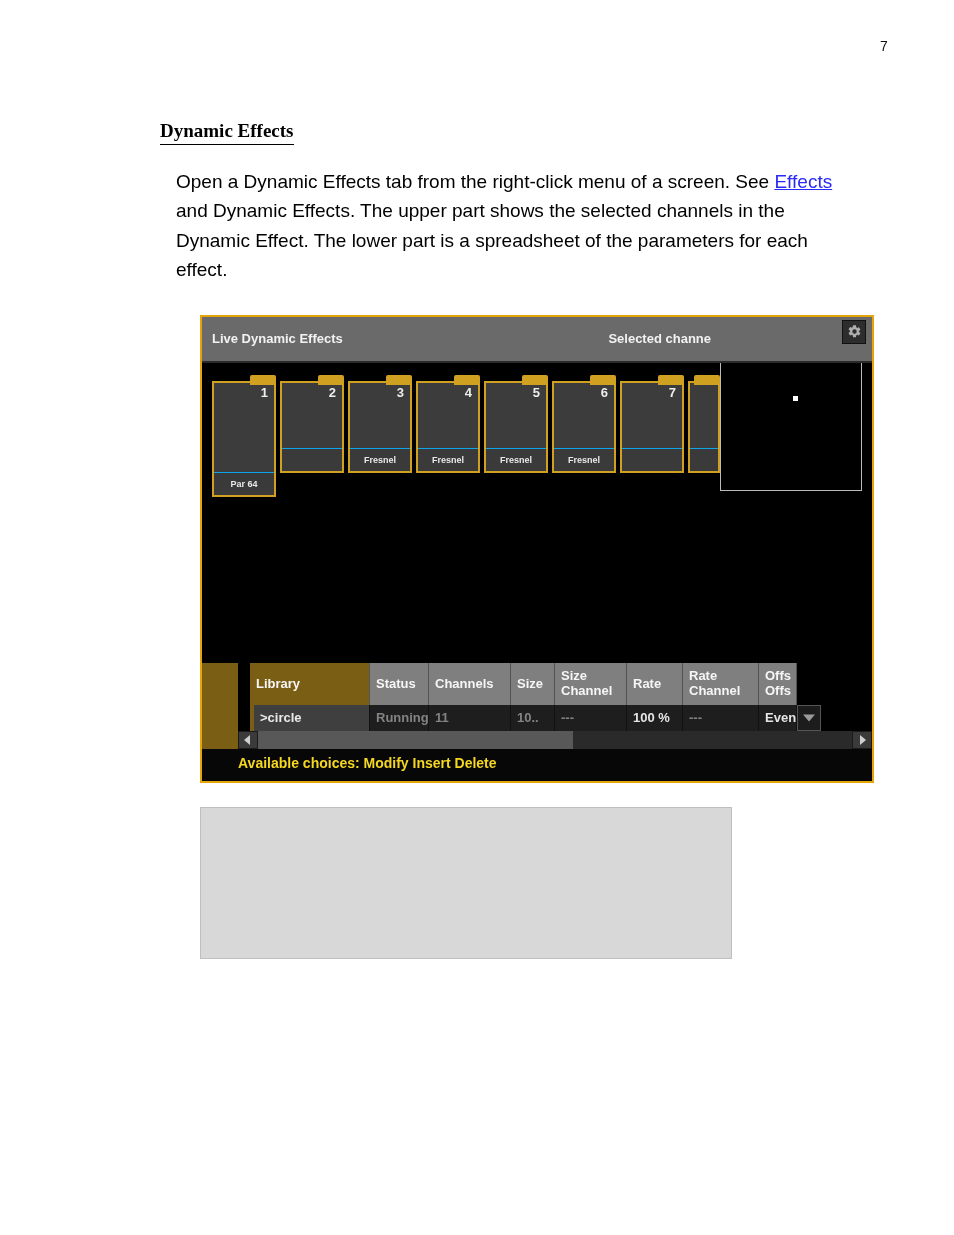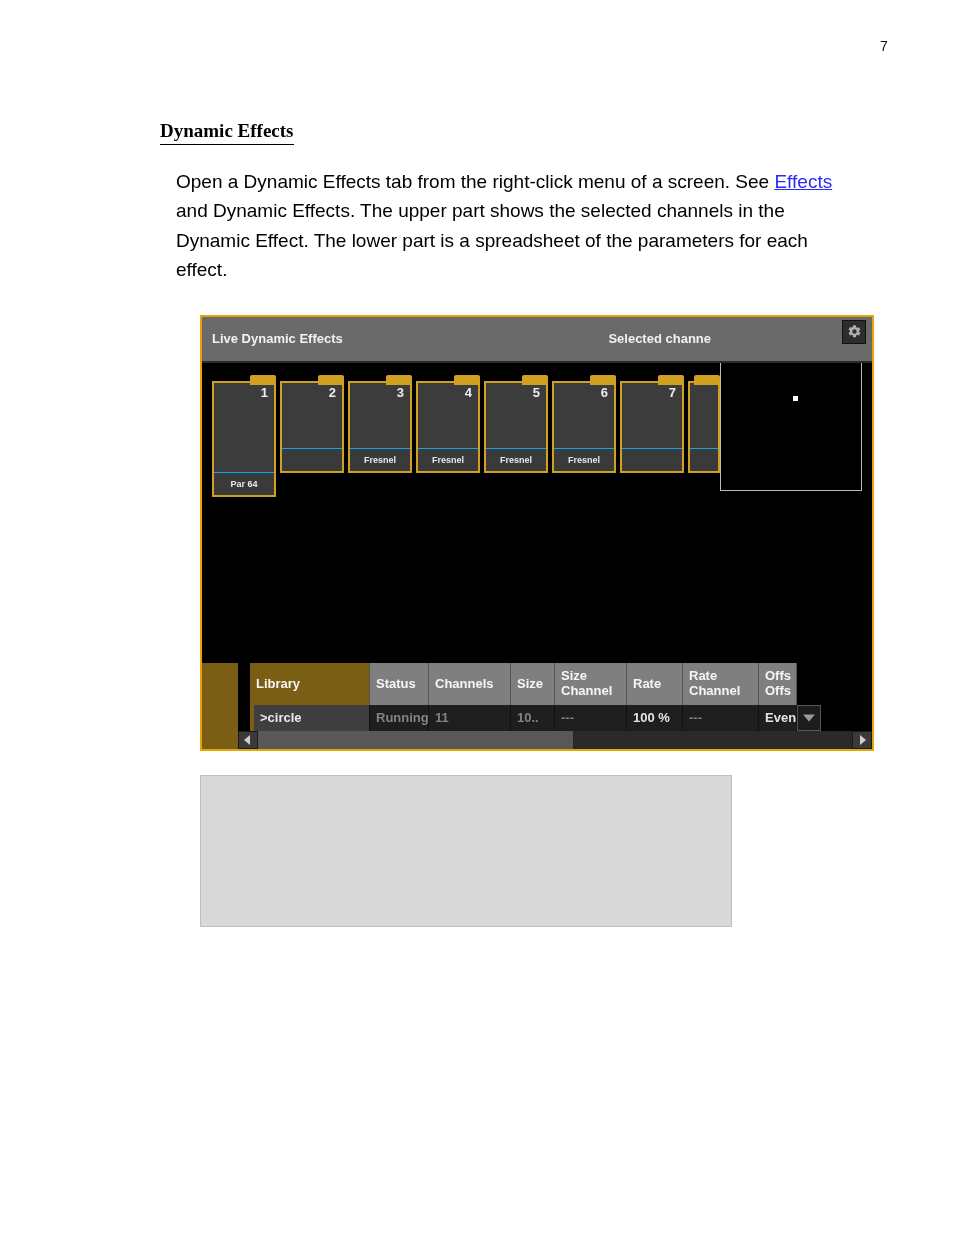--- a/index.html
+++ b/index.html
@@ -220,19 +220,22 @@
         <div class="sc-thumb"></div>
       </div>
       <div class="sc-btn">
         <svg viewBox="0 0 10 10">
                 <path d="M3 0 L3 10 L9 5 Z"></path>
               </svg>
       </div>
     </div>
   </div>
 
+  <div class="footer">
+    <span class="footer-text">Available choices: Modify Insert Delete</span>
+  </div>
 
 </div>
 </div>
 
 <div class="callout"></div>
 
 </div>
 
 </body></html>

